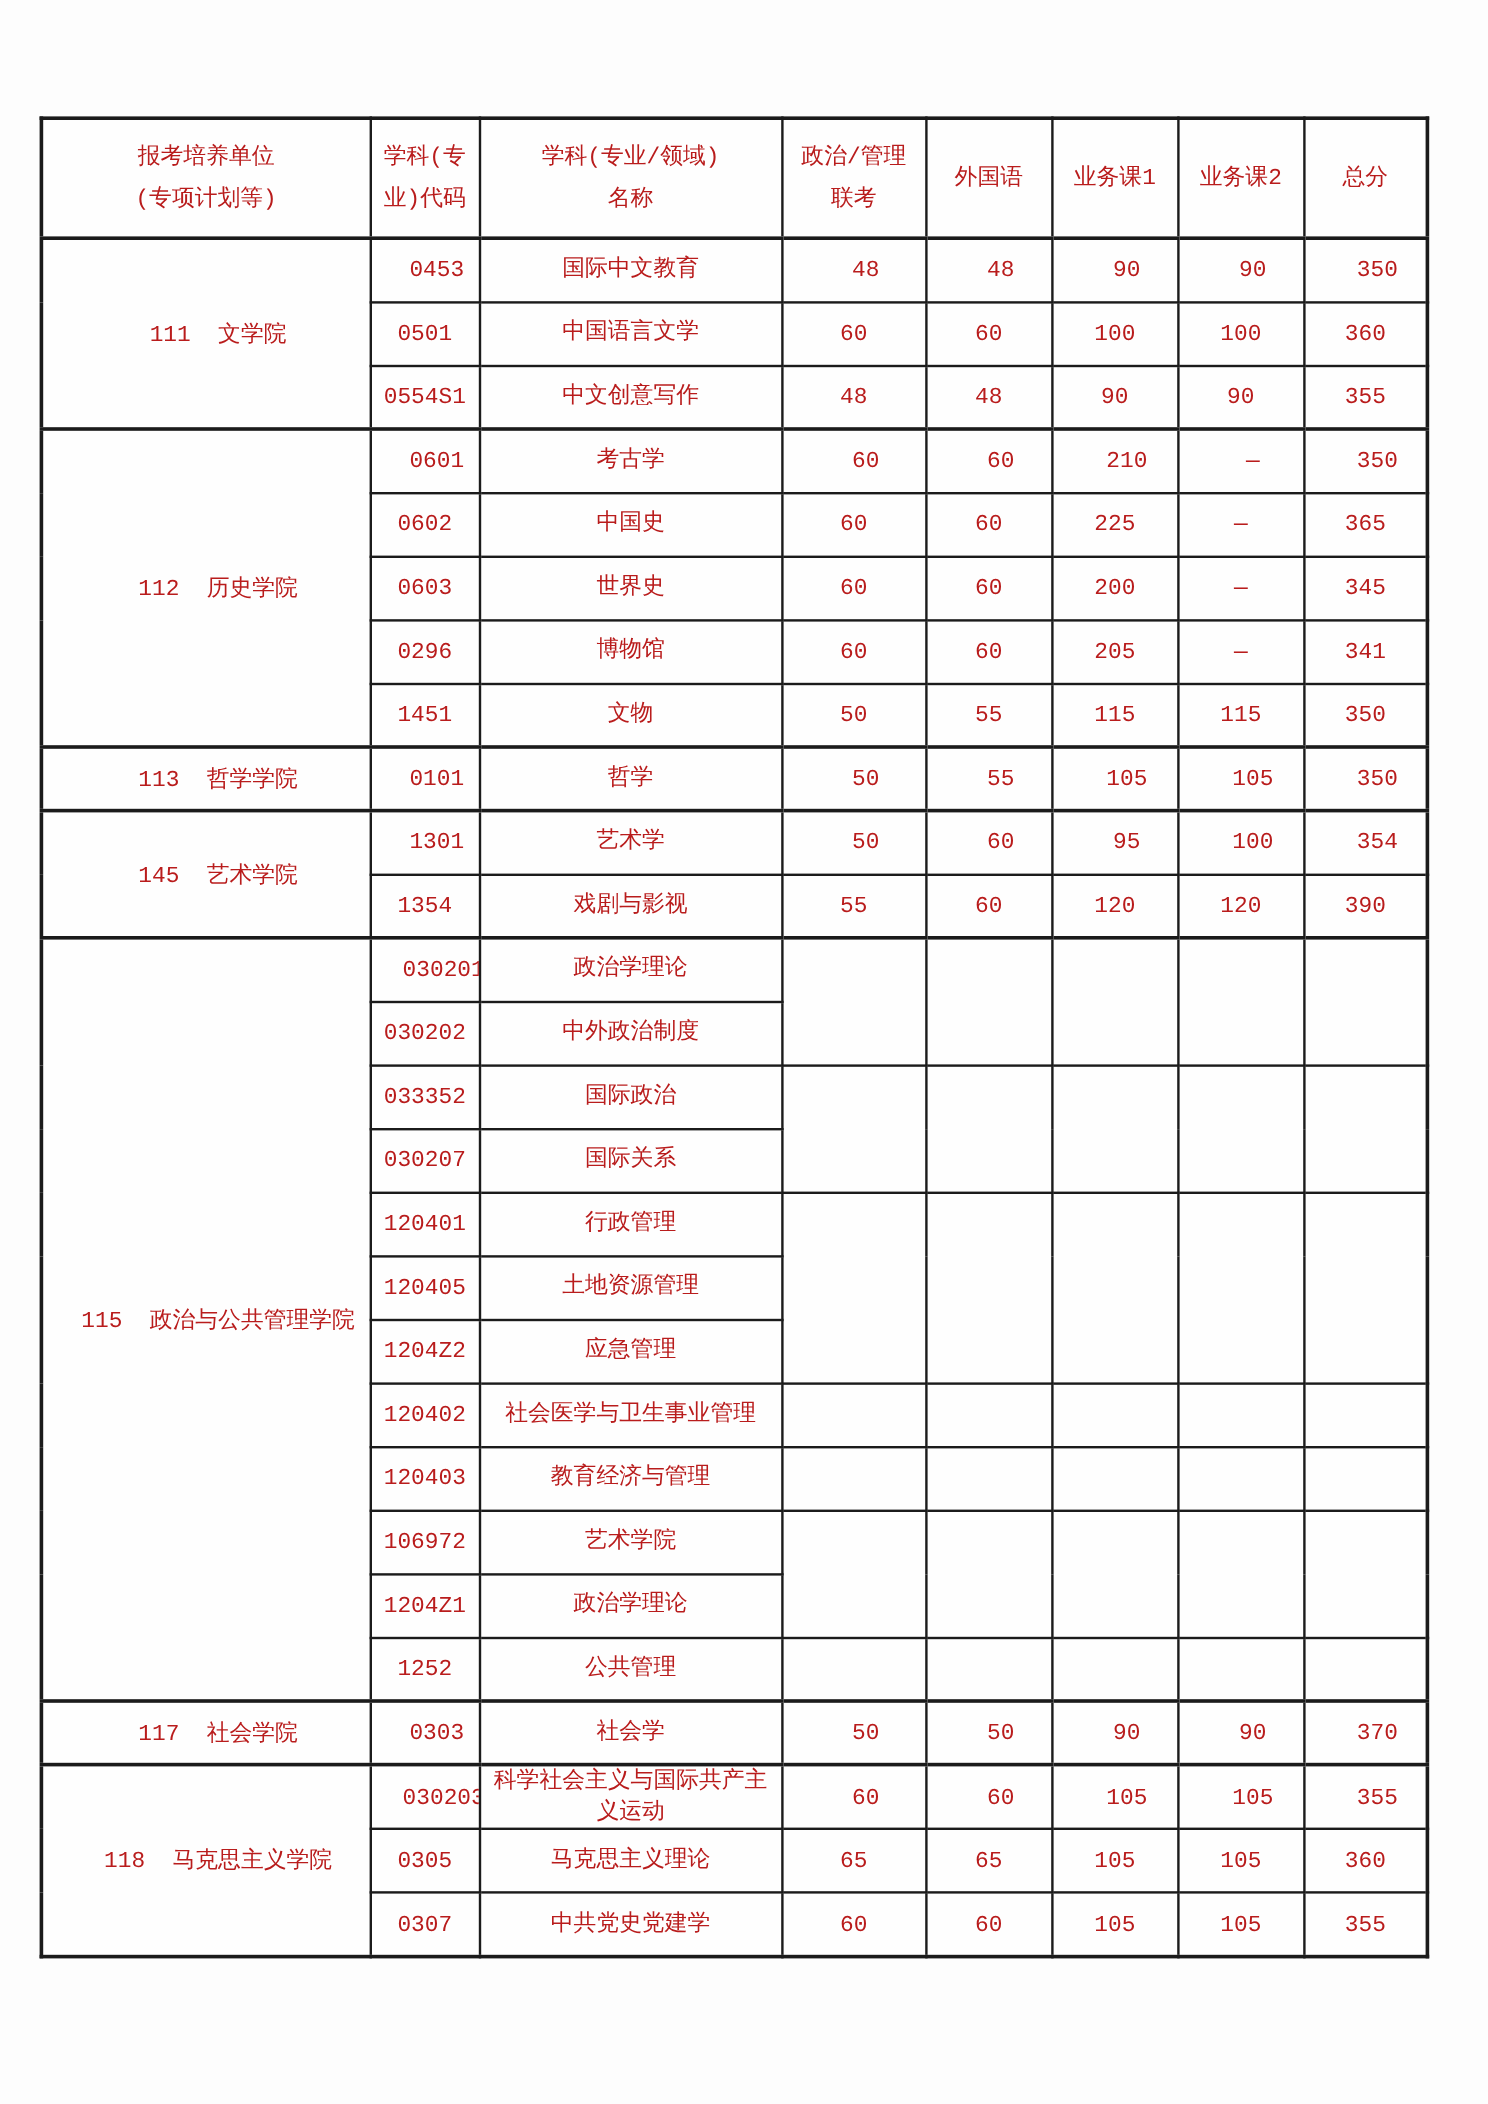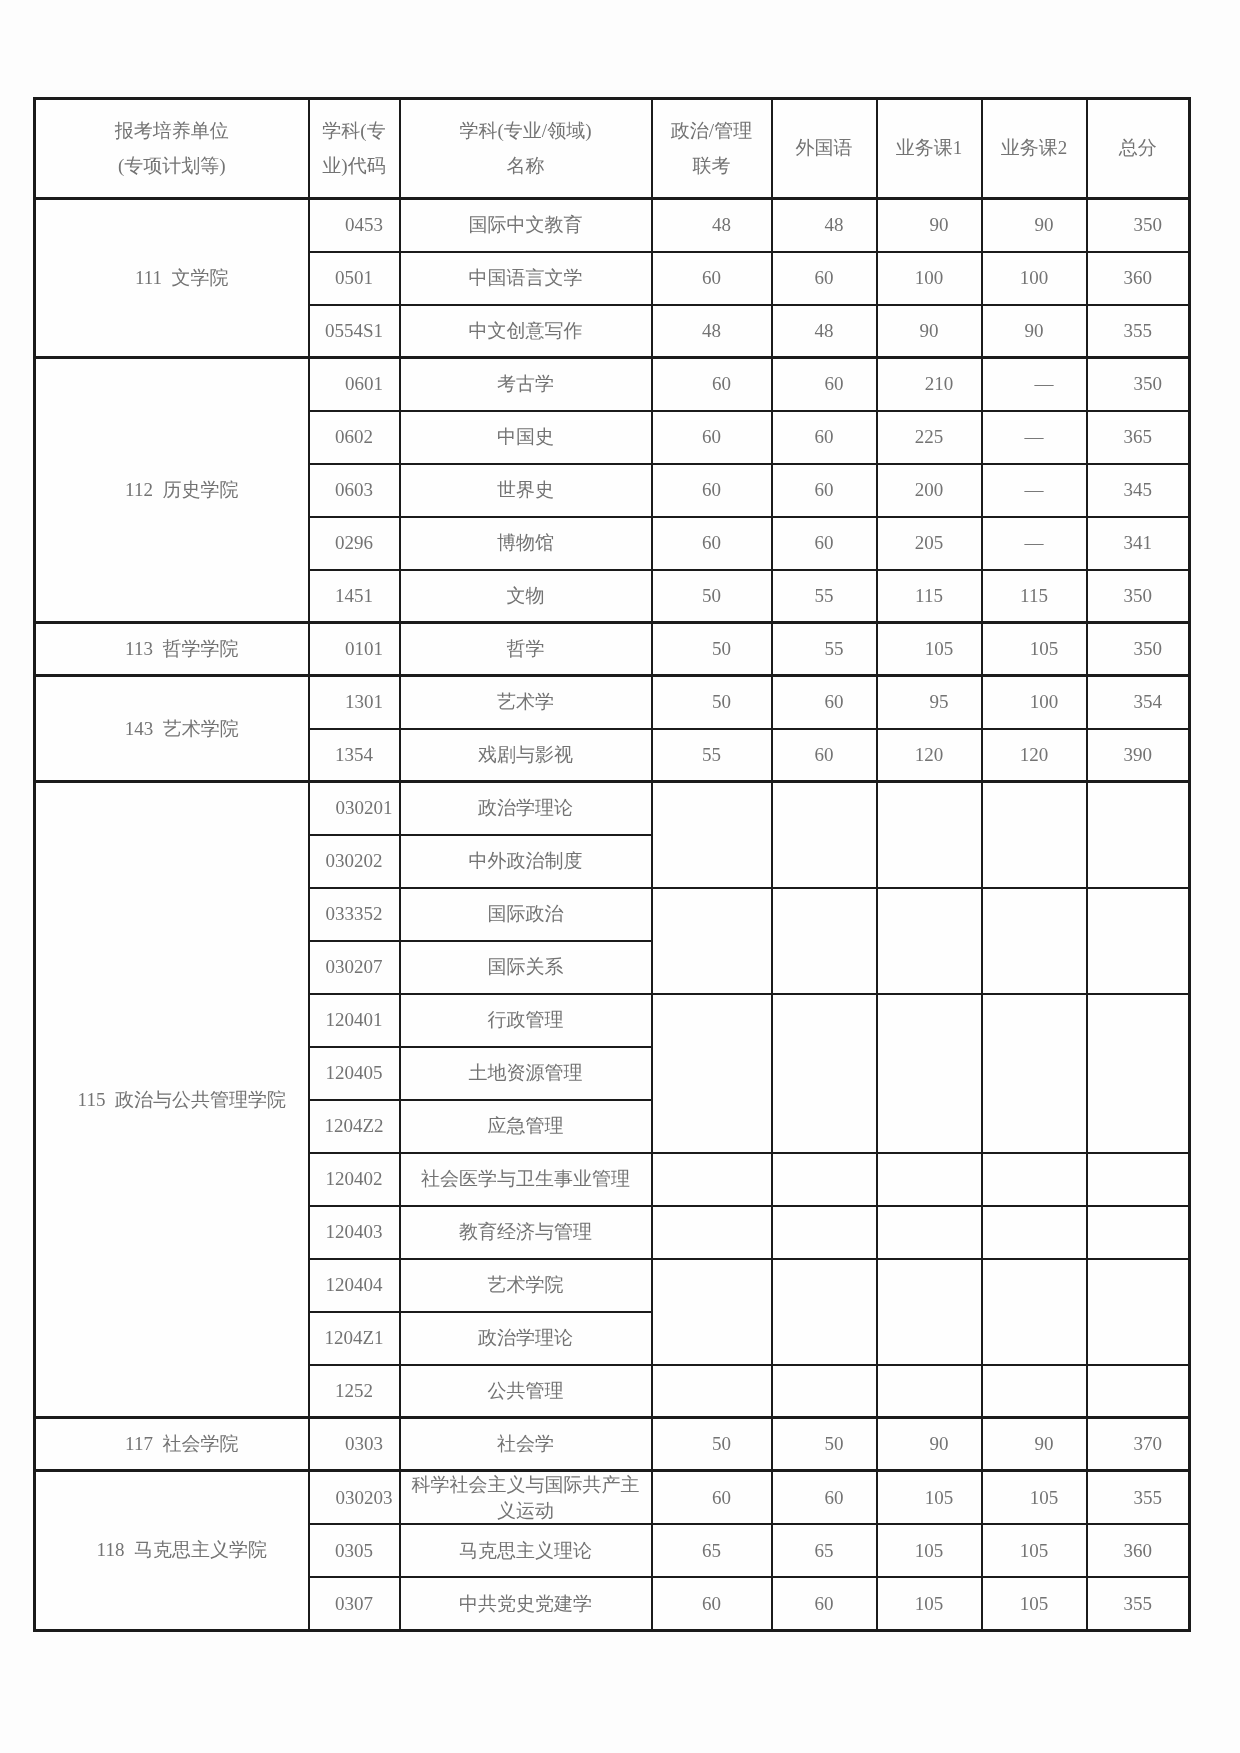--- a/index.html
+++ b/index.html
@@ -1,22 +1,22 @@
 <!DOCTYPE html>
 <html><head>
 <meta charset="utf-8">
 <style>
   html, body { margin: 0; padding: 0; }
   .page {
     position: relative;
     width: 1240px;
     height: 1753px;
     background: #fdfdfd;
-    font-family: Liberation Serif, serif;
-    color: #737373;
+    font-family: Liberation Mono, monospace;
+    color: #b91c1c;
     overflow: hidden;
   }
   table.score-table {
     position: absolute;
     left: 33px;
     top: 97px;
     width: 1155px;
     border-collapse: collapse;
     table-layout: fixed;
     border: 3px solid #1b1b1b;
@@ -155,21 +155,21 @@
           <td class="name sec-top">哲学</td>
           <td class="score sec-top">50</td>
           <td class="score sec-top">55</td>
           <td class="score sec-top">105</td>
           <td class="score sec-top">105</td>
           <td class="score sec-top">350</td>
         </tr>
       </tbody>
       <tbody class="section">
         <tr>
-          <td class="unit sec-top" rowspan="2">143  艺术学院</td>
+          <td class="unit sec-top" rowspan="2">145  艺术学院</td>
           <td class="code sec-top">1301</td>
           <td class="name sec-top">艺术学</td>
           <td class="score sec-top">50</td>
           <td class="score sec-top">60</td>
           <td class="score sec-top">95</td>
           <td class="score sec-top">100</td>
           <td class="score sec-top">354</td>
         </tr>
         <tr>
           <td class="code">1354</td>
@@ -238,21 +238,21 @@
         <tr>
           <td class="code">120403</td>
           <td class="name">教育经济与管理</td>
           <td class="score"></td>
           <td class="score"></td>
           <td class="score"></td>
           <td class="score"></td>
           <td class="score"></td>
         </tr>
         <tr>
-          <td class="code">120404</td>
+          <td class="code">106972</td>
           <td class="name">艺术学院</td>
           <td class="score" rowspan="2"></td>
           <td class="score" rowspan="2"></td>
           <td class="score" rowspan="2"></td>
           <td class="score" rowspan="2"></td>
           <td class="score" rowspan="2"></td>
         </tr>
         <tr>
           <td class="code">1204Z1</td>
           <td class="name">政治学理论</td>

